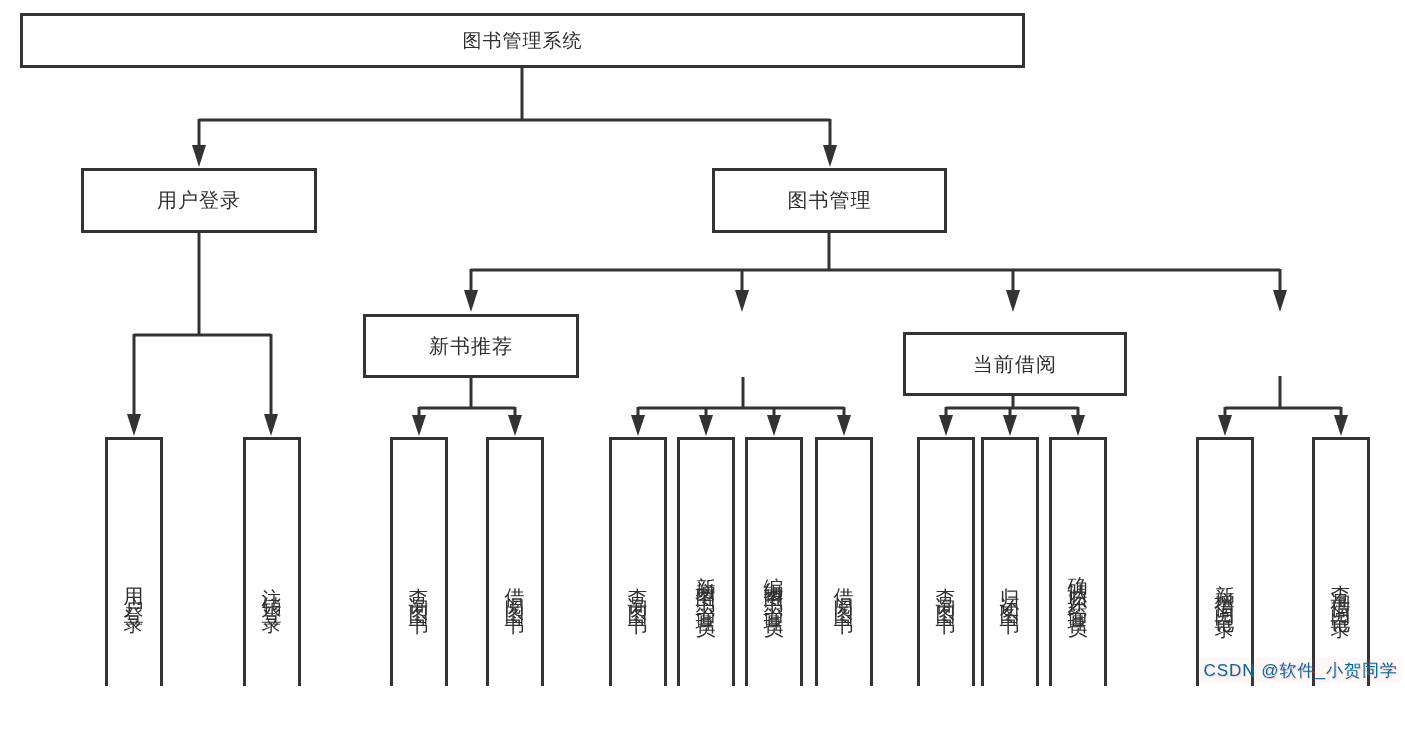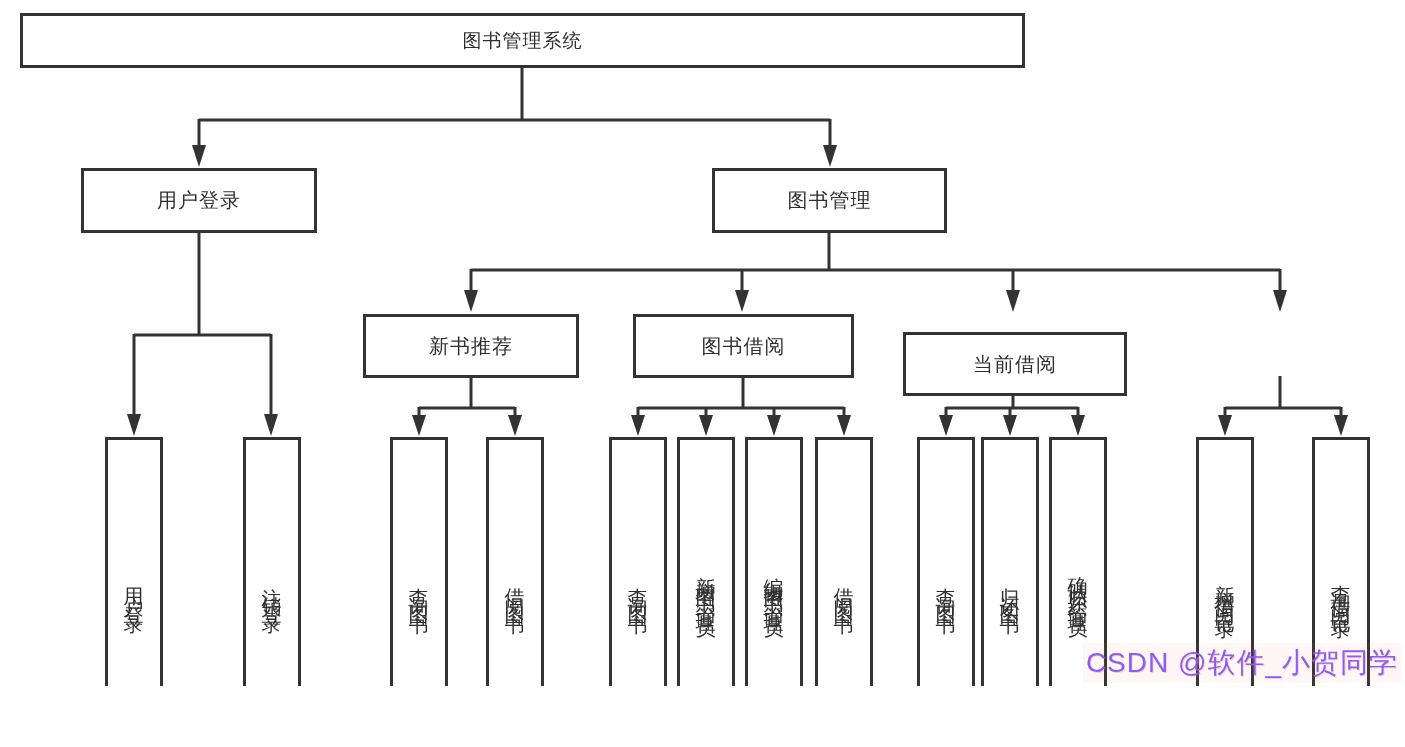--- a/index.html
+++ b/index.html
@@ -45,23 +45,23 @@
     text-orientation: mixed;
     letter-spacing: 9px;
     font-size: 20px;
     line-height: 58px;
     padding-top: 6px;
   }
   .watermark {
     position: absolute;
     right: 4px;
     bottom: 3px;
-    font-size: 28px;
+    font-size: 17px;
     letter-spacing: 1px;
-    color: #8b5cf6;
+    color: #0369a1;
     text-shadow: 1px 1px 0 rgba(240, 100, 90, 0.28);
     background: rgba(250, 120, 100, 0.06);
     padding: 1px 3px;
     z-index: 3;
     white-space: nowrap;
   }
 </style>
 </head>
 <body>
 
@@ -150,23 +150,20 @@
   <div class="node" style="left:81px; top:168px; width:236px; height:65px;">
     <span>用户登录</span>
   </div>
   <div class="node" style="left:712px; top:168px; width:235px; height:65px;">
     <span>图书管理</span>
   </div>
 
   <div class="node" style="left:363px; top:314px; width:216px; height:64px;text-align:center;">
     <span>新书推荐</span>
   </div>
-  <div class="node" style="left:633px; top:314px; width:221px; height:64px;">
-    <span>图书借阅</span>
-  </div>
   <div class="node" style="left:903px; top:313px; width:224px; height:64px;margin-top:19px;">
     <span>当前借阅</span>
   </div>
 
   <div class="node leaf" style="left:105px; top:437px; width:58px; height:300px;">
     <span>用户登录</span>
   </div>
   <div class="node leaf" style="left:243px; top:437px; width:58px; height:300px;">
     <span>注销登录</span>
   </div>

